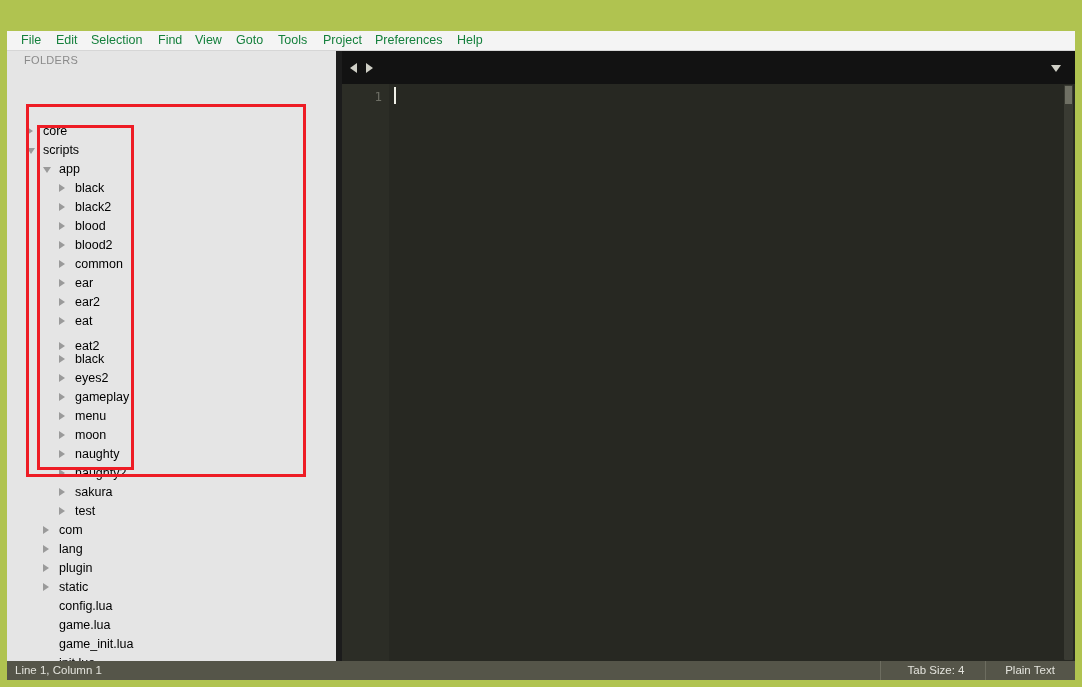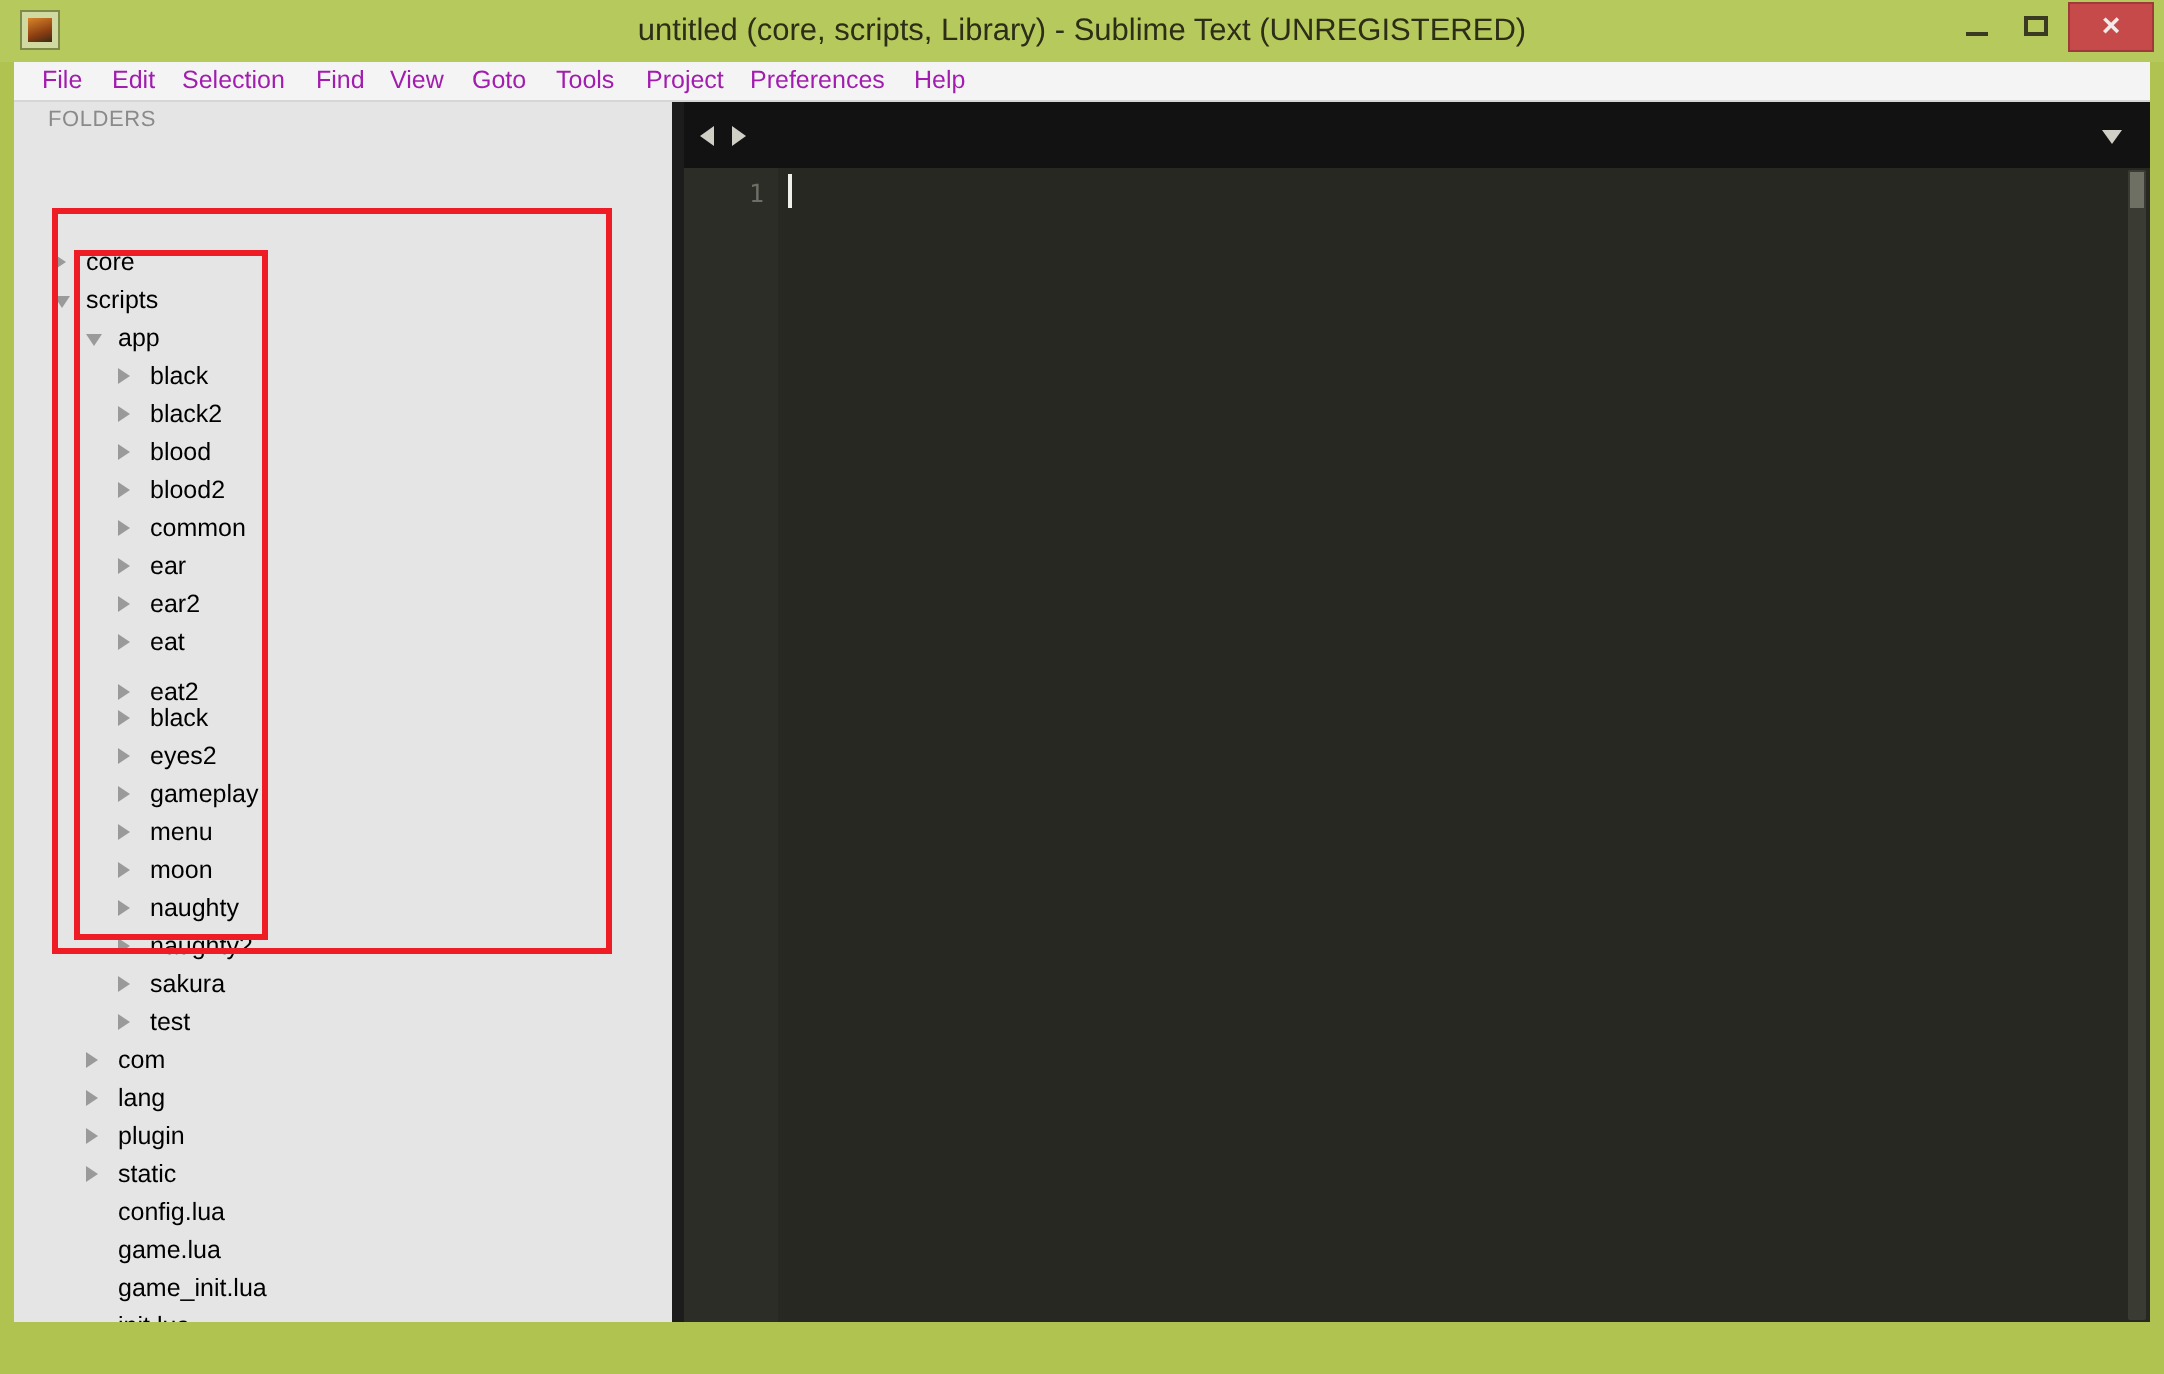--- a/index.html
+++ b/index.html
@@ -86,21 +86,21 @@
     left: 7px; top: 31px;
     width: 1068px; height: 20px;
     background: #f4f4f4;
     border-bottom: 1px solid #d6d6d6;
     box-sizing: border-box;
   }
   .menu-item {
     position: absolute;
     top: 0; height: 20px; line-height: 19px;
     font-size: 12.5px;
-    color: #a21caf;
+    color: #15803d;
     padding: 0 6px;
     white-space: nowrap;
     cursor: default;
   }
 
   
   #body-frame {
     position: absolute;
     left: 7px; top: 51px;
     width: 1068px; height: 610px;
@@ -285,35 +285,20 @@
     pointer-events: none;
   }
   #annot-outer { left: 26px; top: 104px; width: 280px; height: 373px; }
   #annot-inner { left: 37px; top: 125px; width: 97px; height: 345px; }
 </style>
 </head>
 <body>
 
 <div id="app">
 
-  <div id="titlebar">
-    <div id="app-icon">
-      <span class="glyph"></span>
-    </div>
-    <div id="window-title">untitled (core, scripts, Library) - Sublime Text (UNREGISTERED)</div>
-    <div class="wbtn" id="btn-min">
-      <i></i>
-    </div>
-    <div class="wbtn" id="btn-max">
-      <i></i>
-    </div>
-    <div class="wbtn" id="btn-close">
-      <span class="x">×</span>
-    </div>
-  </div>
 
   <div id="menubar">
       <div class="menu-item" style="left: 8px;">File</div>
       <div class="menu-item" style="left: 43px;">Edit</div>
       <div class="menu-item" style="left: 78px;">Selection</div>
       <div class="menu-item" style="left: 145px;">Find</div>
       <div class="menu-item" style="left: 182px;">View</div>
       <div class="menu-item" style="left: 223px;">Goto</div>
       <div class="menu-item" style="left: 265px;">Tools</div>
       <div class="menu-item" style="left: 310px;">Project</div>
@@ -457,17 +442,24 @@
 
       <div id="gutter"></div>
       <div id="line-1">1</div>
       <div id="caret"></div>
       <div id="editor-vscroll">
         <i></i>
       </div>
     </div>
   </div>
 
+  <div id="statusbar">
+    <span id="status-pos">Line 1, Column 1</span>
+    <span class="status-sep" style="left:873px"></span>
+    <span class="status-sep" style="left:978px"></span>
+    <span id="status-tabsize">Tab Size: 4</span>
+    <span id="status-syntax">Plain Text</span>
+  </div>
 
   <div class="annot" id="annot-outer"></div>
   <div class="annot" id="annot-inner"></div>
 
 </div>
 
 </body></html>

